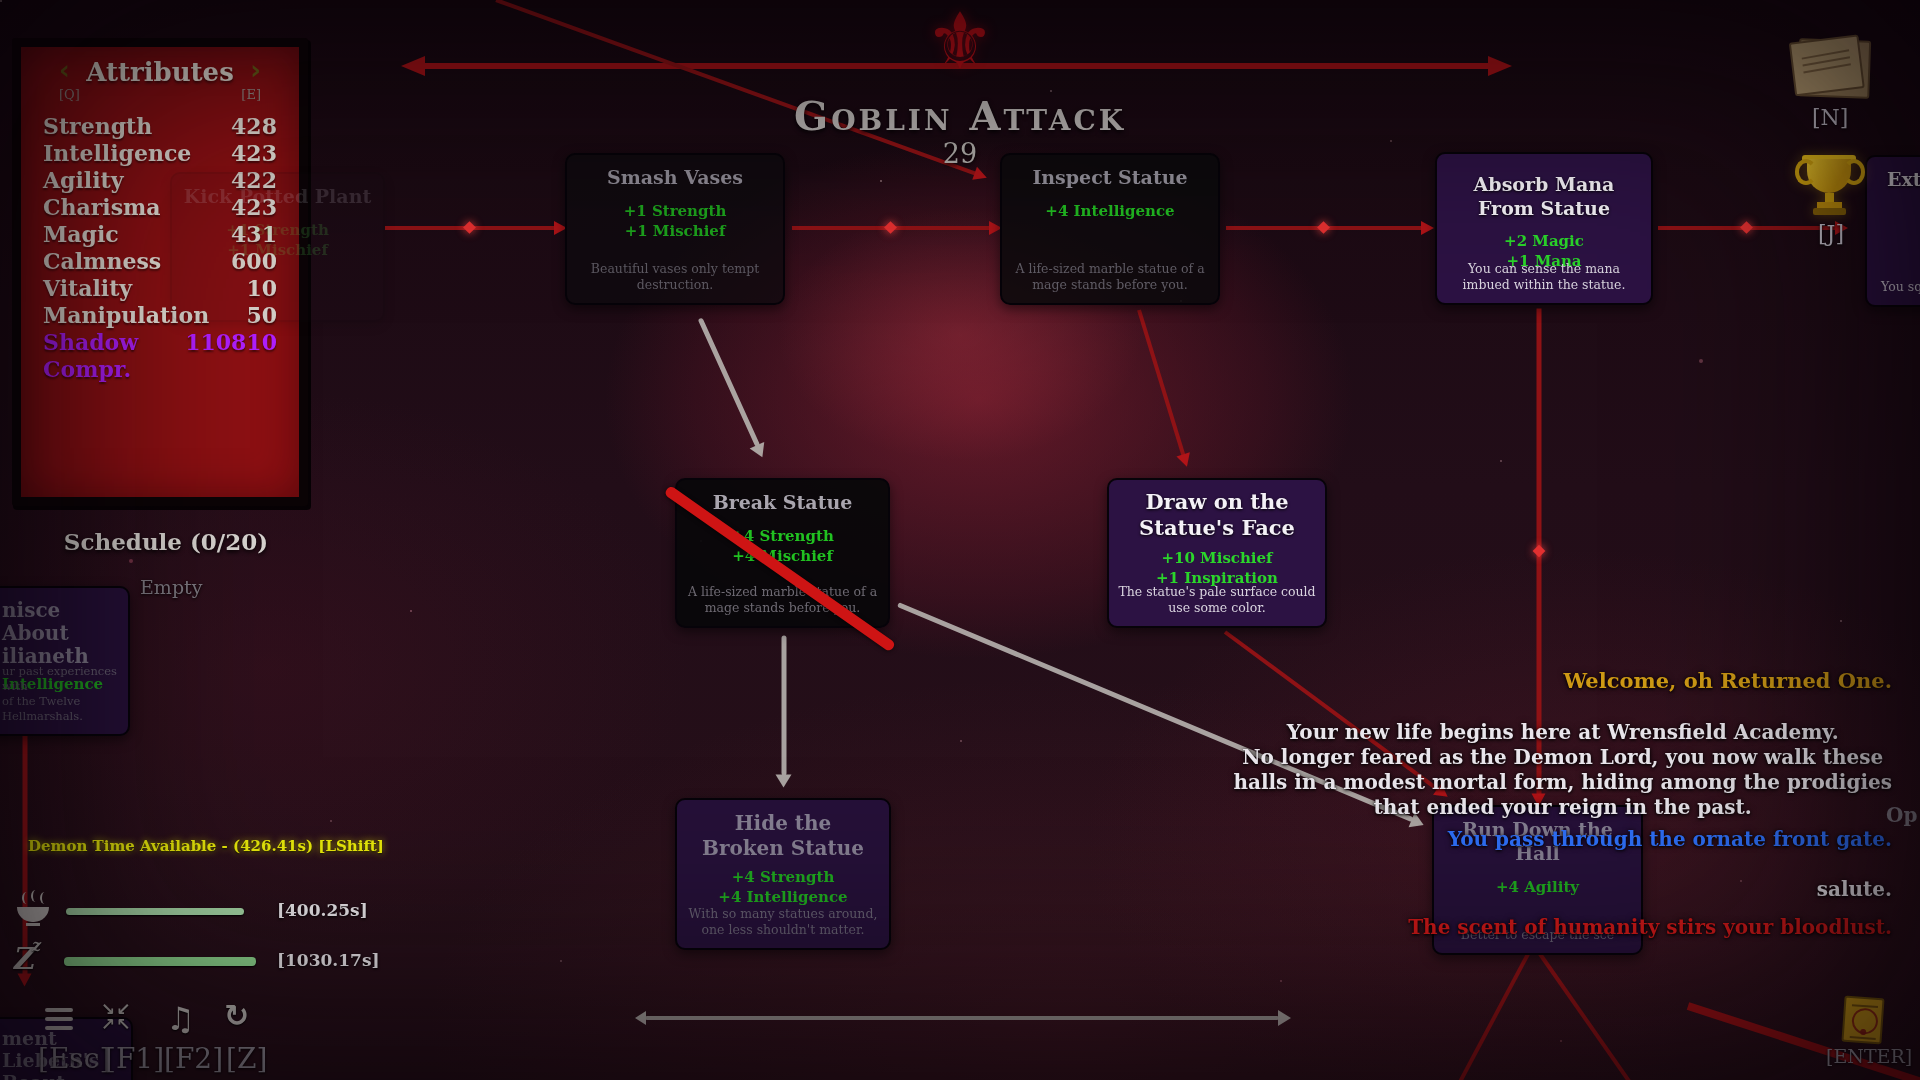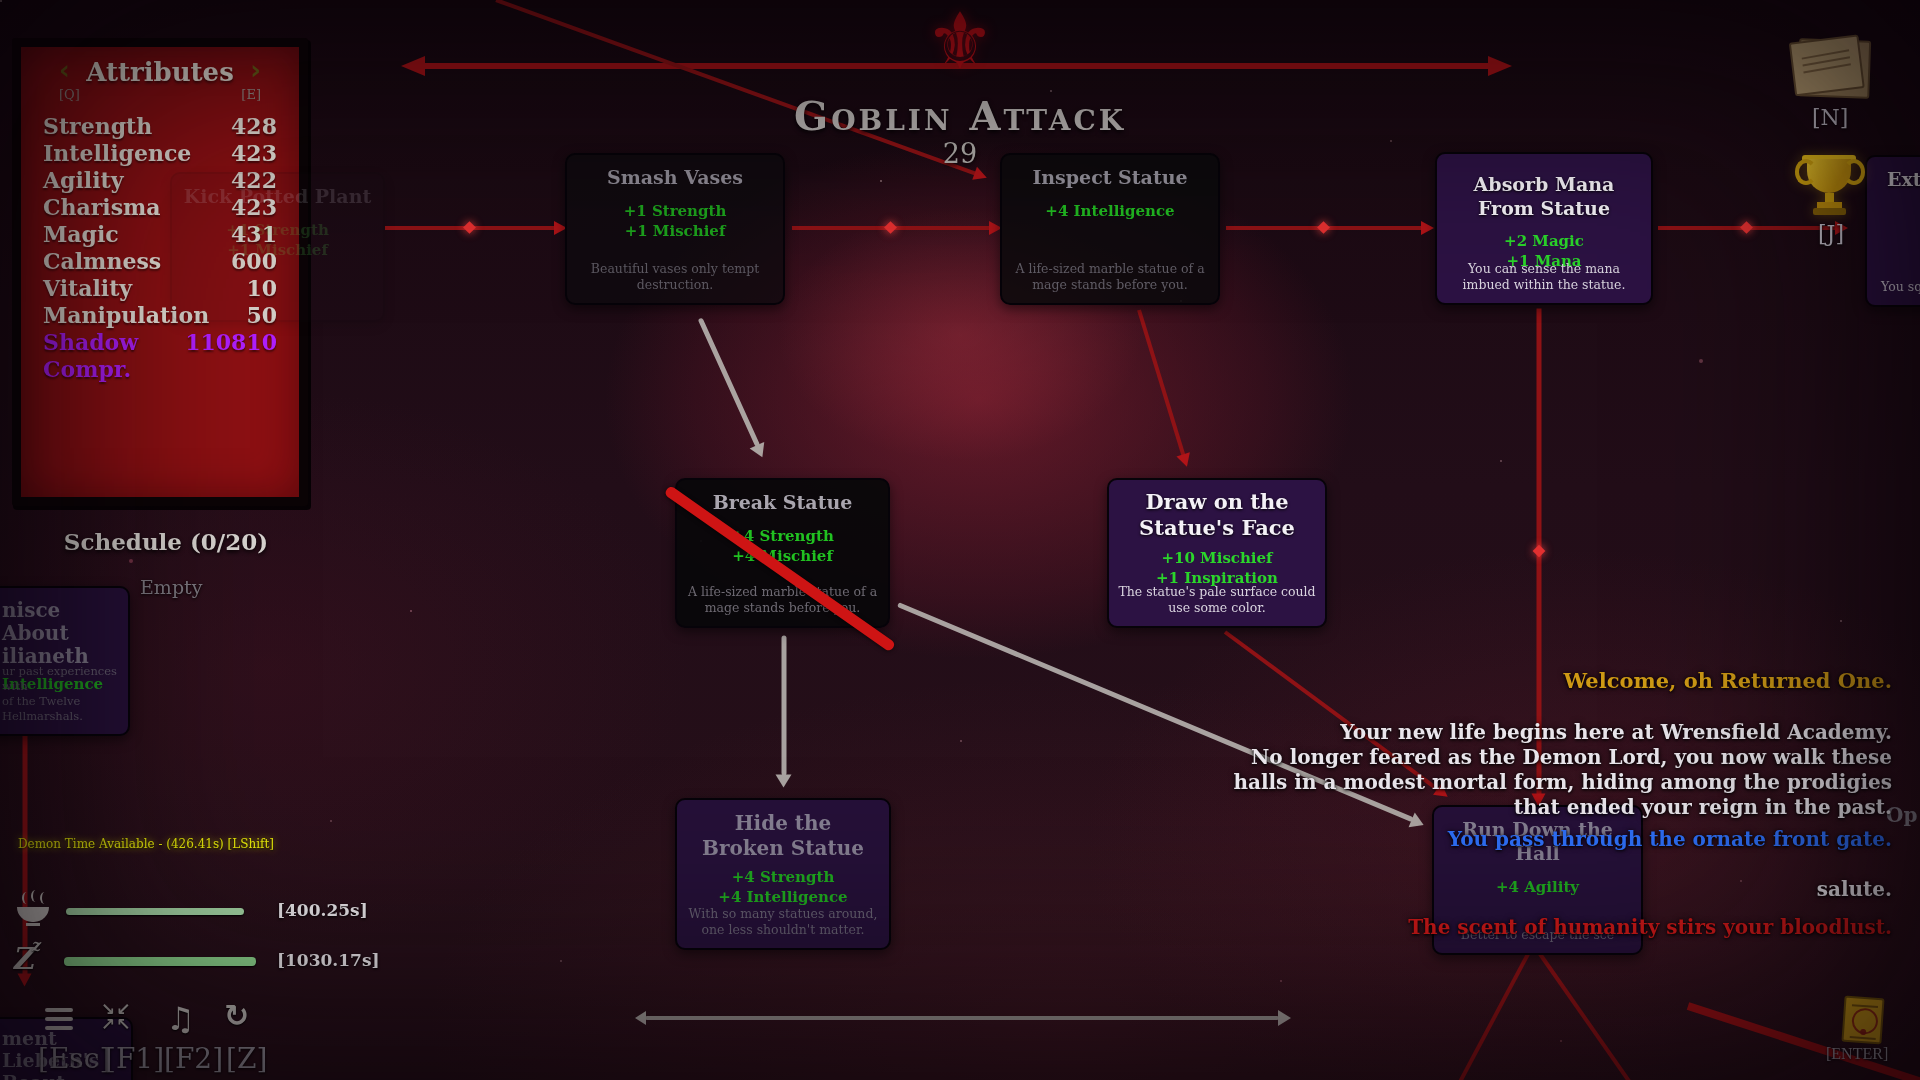--- a/index.html
+++ b/index.html
@@ -87,42 +87,42 @@
   #card-kick .title{color:#a39da8;} #card-kick .effects{color:#49b049;}
   #card-reminisce,#card-liebeth{text-align:left;overflow:hidden;}
   #card-reminisce .title,#card-liebeth .title{font-size:20px;line-height:1.15;}
   #card-reminisce .effects,#card-liebeth .effects{font-size:15px;}
   #card-reminisce .desc{left:70px;text-align:left;font-size:11.5px;}
   #card-ext{text-align:left;}
   #card-ext .title{padding-left:12px;}
   #card-ext .desc{left:14px;text-align:left;}
 
   
-  #demon-time{position:absolute;left:18px;top:837px;z-index:25;font-weight:normal;font-size:12px;color:#e9e90a;
+  #demon-time{position:absolute;left:28px;top:837px;z-index:25;font-weight:bold;font-size:15px;color:#e9e90a;
     text-shadow:0 0 7px rgba(230,230,10,.75),0 1px 2px #000;}
   .bar{position:absolute;height:7px;border-radius:4px;z-index:25;}
   #bar-food{left:66px;top:908px;width:178px;background:#a5d6a5;box-shadow:0 1px 2px #000;}
   #bar-sleep{left:64px;top:957px;width:192px;height:9px;background:#8ed88e;box-shadow:0 1px 2px #000;}
   .bar-label{position:absolute;z-index:25;font-weight:bold;font-size:17px;color:#e8e4e8;text-shadow:0 1px 3px #000;}
   #food-icon{position:absolute;left:16px;top:892px;width:36px;height:38px;z-index:25;}
   #food-icon .steam{position:absolute;top:0;width:7px;height:12px;border-left:2.5px solid #c8c4c0;border-radius:60% 0 0 60%;}
   #food-icon .bowl{position:absolute;left:1px;top:15px;width:32px;height:15px;background:#c8c4c0;border-radius:0 0 16px 16px;}
   #food-icon .base{position:absolute;left:10px;top:31px;width:14px;height:3px;background:#c8c4c0;}
   #sleep-icon{position:absolute;left:14px;top:938px;z-index:25;color:#c8c4c0;font-weight:bold;font-style:italic;font-size:30px;line-height:1;text-shadow:0 1px 2px #000;}
   #sleep-icon .small-z{font-size:16px;vertical-align:18px;margin-left:-4px;}
   .hotkey-icon{position:absolute;z-index:26;color:#c5c1bd;text-shadow:0 1px 2px #000;font-family:"DejaVu Sans",sans-serif;}
   #icon-menu{left:45px;top:1008px;}
   #icon-menu .bar-i{width:28px;height:4px;background:#c5c1bd;border-radius:2px;margin-bottom:5px;}
   #icon-collapse{left:101px;top:1002px;font-size:17px;font-weight:bold;line-height:15px;letter-spacing:1px;}
   #icon-music{left:166px;top:1000px;font-size:32px;}
   #icon-refresh{left:224px;top:998px;font-size:30px;font-weight:bold;}
   .hotkey-label{position:absolute;z-index:26;font-size:28px;color:#9a96a0;text-shadow:0 1px 3px #000;}
 
   
-  .story{position:absolute;right:28px;text-align:right;z-index:30;font-weight:bold;text-shadow:0 1px 3px #000,0 0 6px rgba(0,0,0,.7);}
+  .story{position:absolute;right:28px;text-align:center;z-index:30;font-weight:bold;text-shadow:0 1px 3px #000,0 0 6px rgba(0,0,0,.7);}
   #story-welcome{top:668px;font-size:21px;color:#cf9a15;}
   #story-para{top:720px;font-size:20px;color:#e9e5eb;line-height:25px;}
   #story-gate{top:827px;font-size:20px;color:#2e6ef5;}
   #story-guards{top:852px;font-size:20px;color:#e9e5eb;line-height:25px;}
   #story-blood{top:915px;font-size:20px;color:#cc1818;}
   #story-op{position:absolute;left:1886px;top:803px;width:40px;overflow:hidden;z-index:8;font-size:20px;color:#8a8590;font-weight:bold;}
 
   
   .keycap{position:absolute;z-index:26;font-size:22px;color:#cdc9d3;text-shadow:0 1px 3px #000;}
   #letter-icon{position:absolute;left:1792px;top:36px;width:76px;height:62px;z-index:26;transform:rotate(-7deg);}
@@ -377,16 +377,16 @@
       <div class="base1"></div>
       <div class="base2"></div>
   </div>
   <div class="keycap" style="left:1818px;top:221px;">[J]</div>
   <div id="scroll-icon">
     <div class="ring"></div>
       <div class="dot"></div>
     <div class="ln" style="top:6px;"></div>
       <div class="ln" style="top:38px;"></div>
   </div>
-  <div class="keycap" style="left:1826px;top:1045px;font-size:16px;color:#a8a4ae;font-family:Liberation Serif, serif;">[ENTER]</div>
+  <div class="keycap" style="left:1826px;top:1045px;font-size:19px;color:#a8a4ae;">[ENTER]</div>
 
   <div id="vignette"></div>
 </div>
 
 </body></html>

